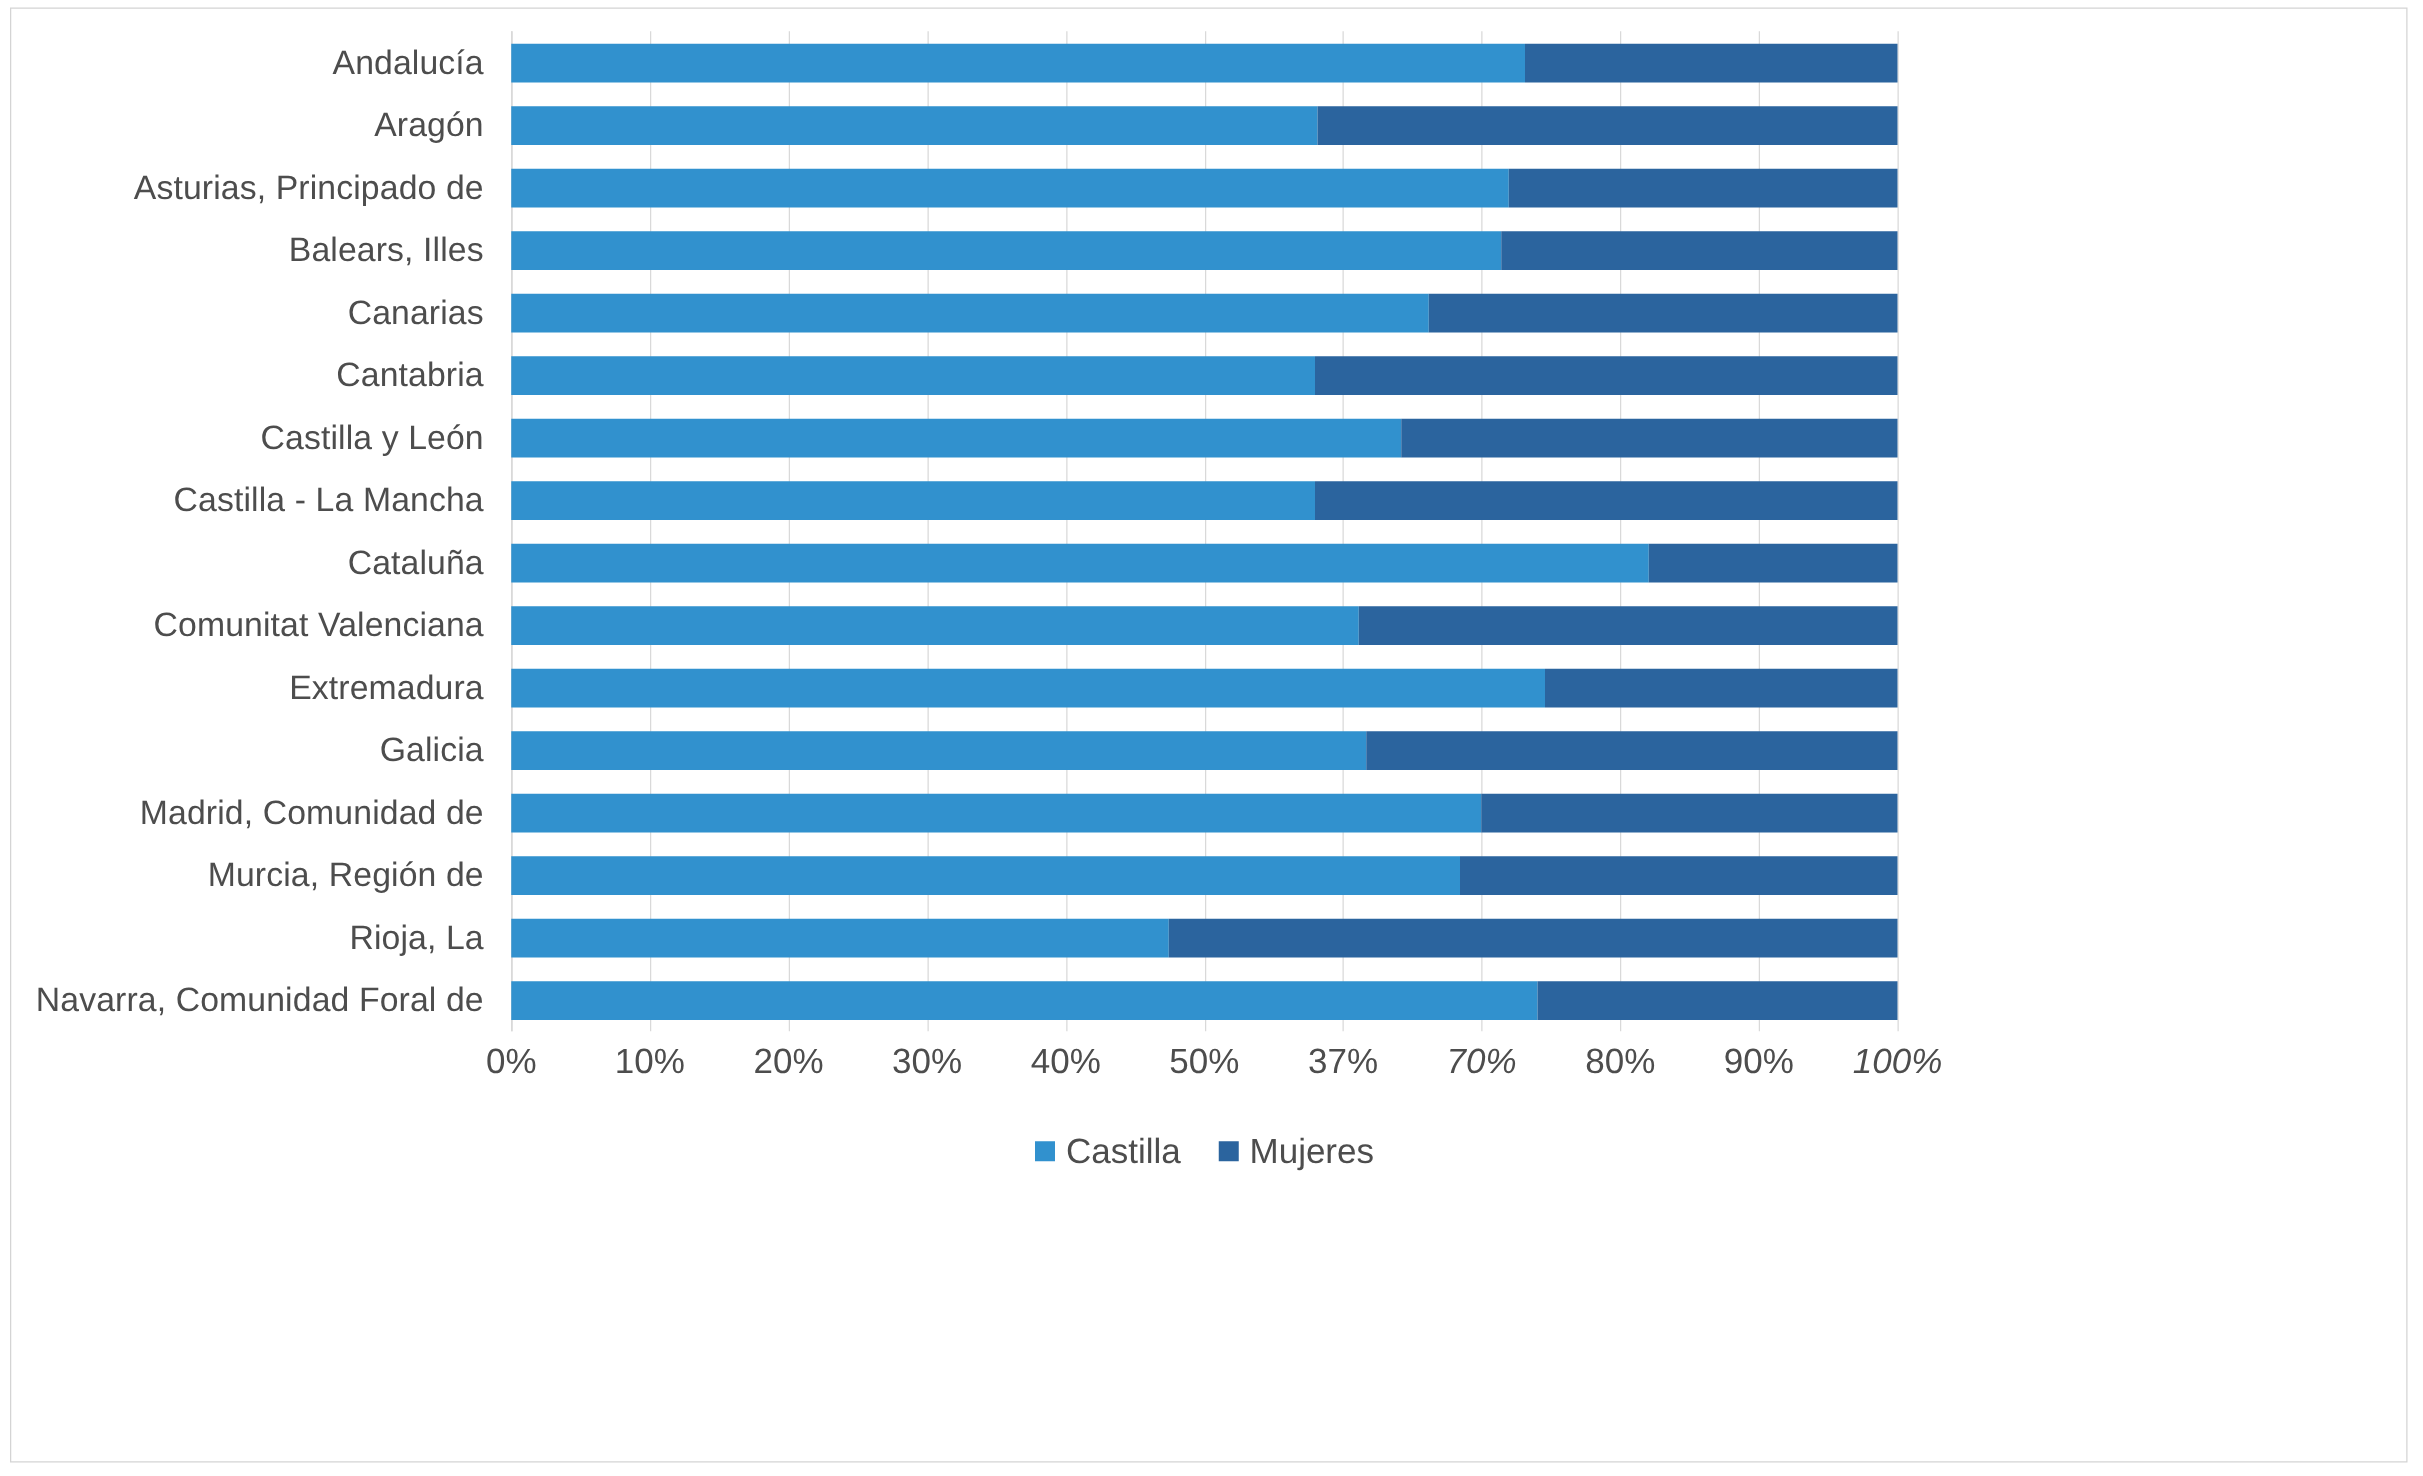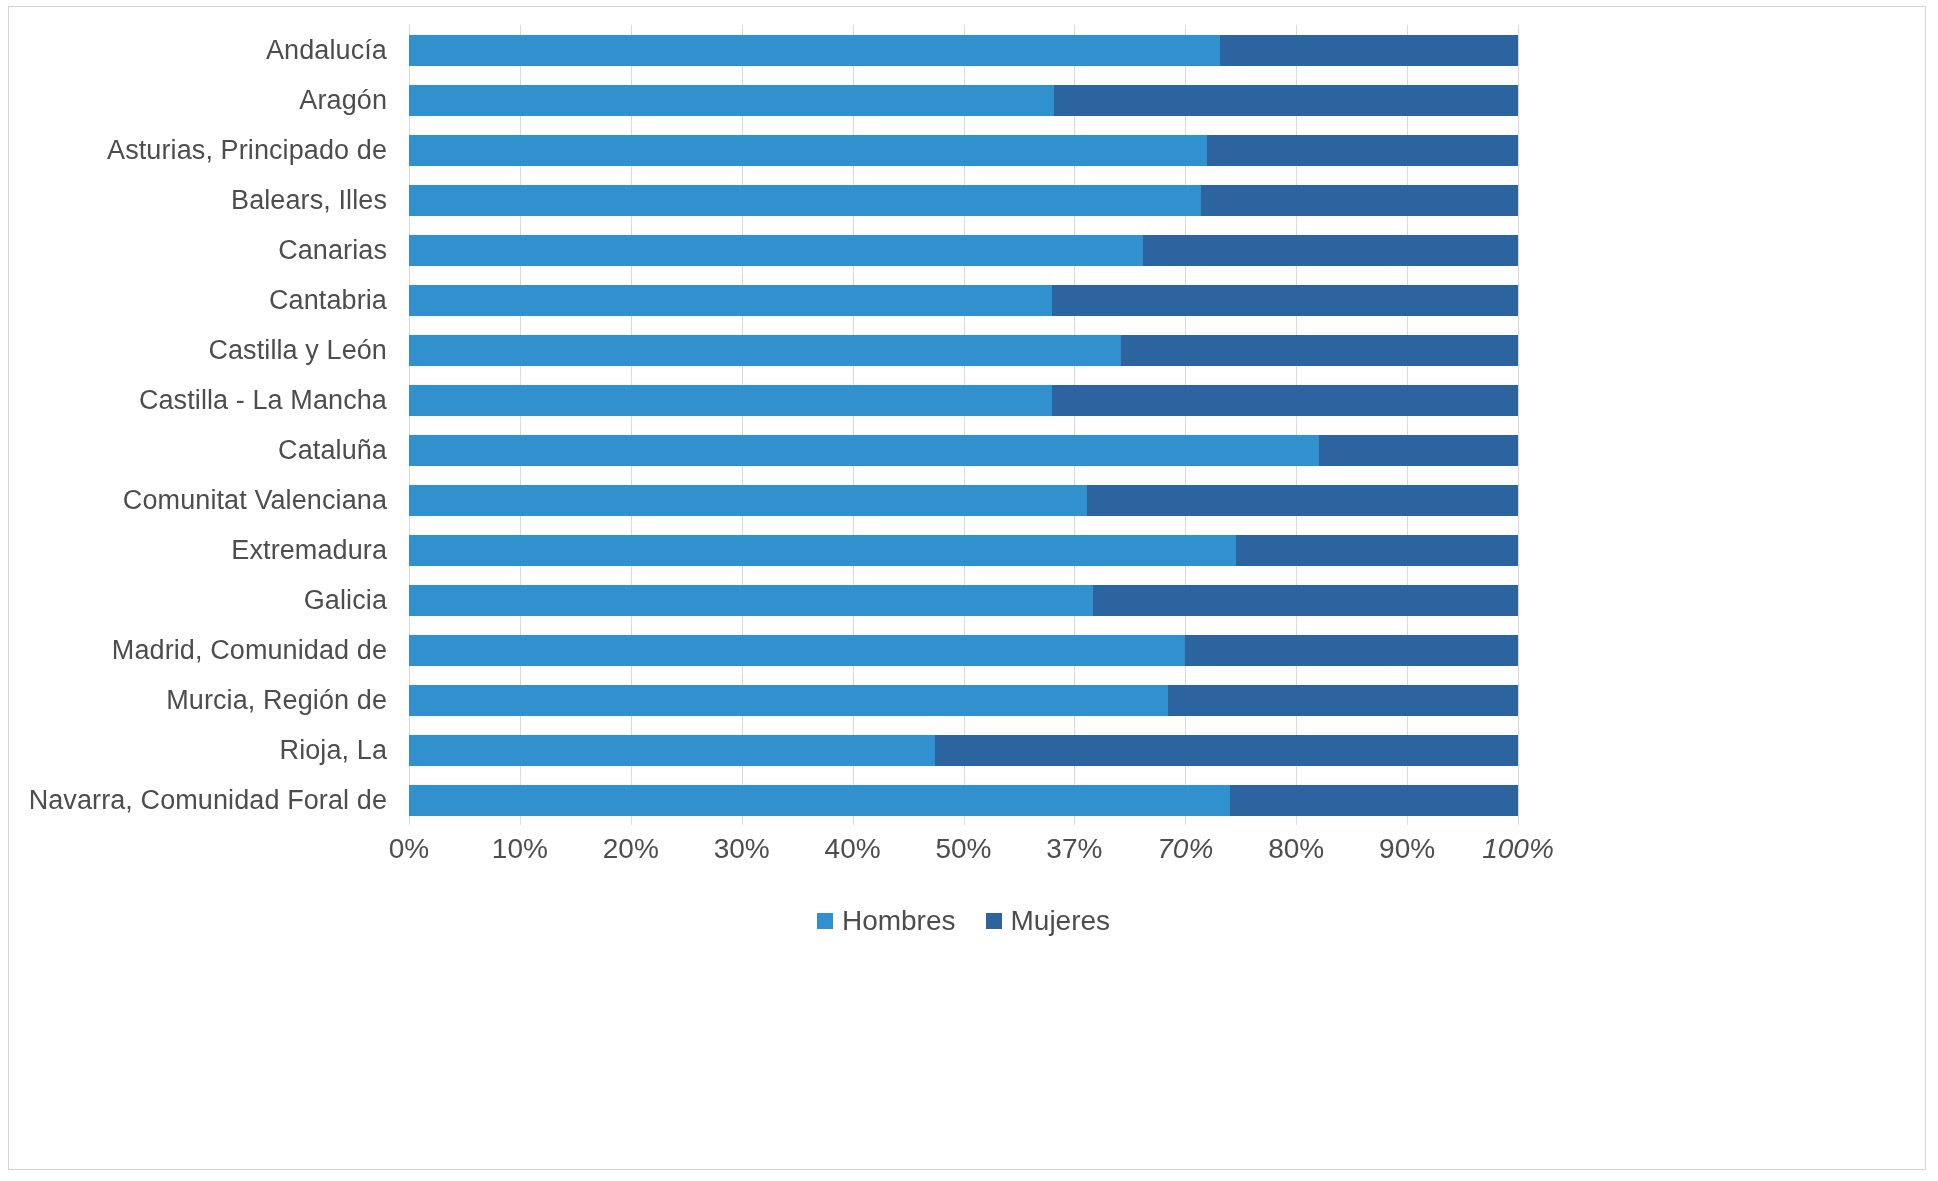--- a/index.html
+++ b/index.html
@@ -302,21 +302,21 @@
         <div class="tick-label" style="left: 60%;">37%</div>
         <div class="tick-label" style="left: 70%; font-style: italic;">70%</div>
         <div class="tick-label" style="left: 80%;">80%</div>
         <div class="tick-label" style="left: 90%;">90%</div>
         <div class="tick-label" style="left: 100%; font-style: italic;">100%</div>
       </div>
 
     <div id="legend">
         <div class="legend-item">
           <span class="legend-swatch" style="background: rgb(49, 145, 206);"></span>
-          <span>Hombres</span>
+          <span>Castilla</span>
         </div>
         <div class="legend-item">
           <span class="legend-swatch" style="background: rgb(43, 100, 158);"></span>
           <span>Mujeres</span>
         </div>
       </div>
 
   </div>
 </div>
 

